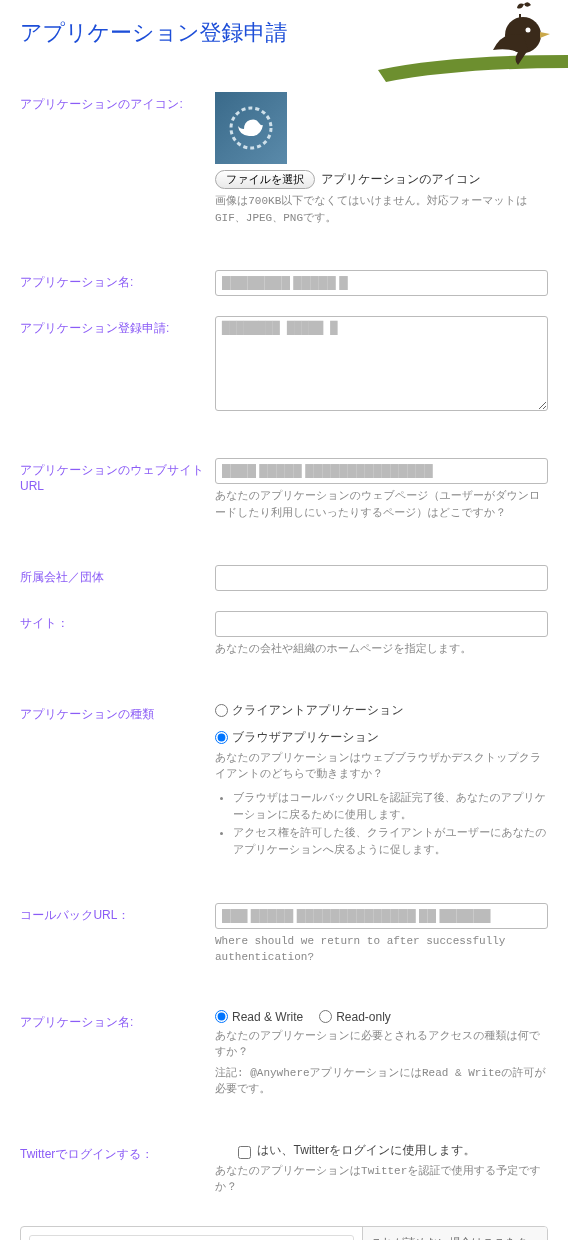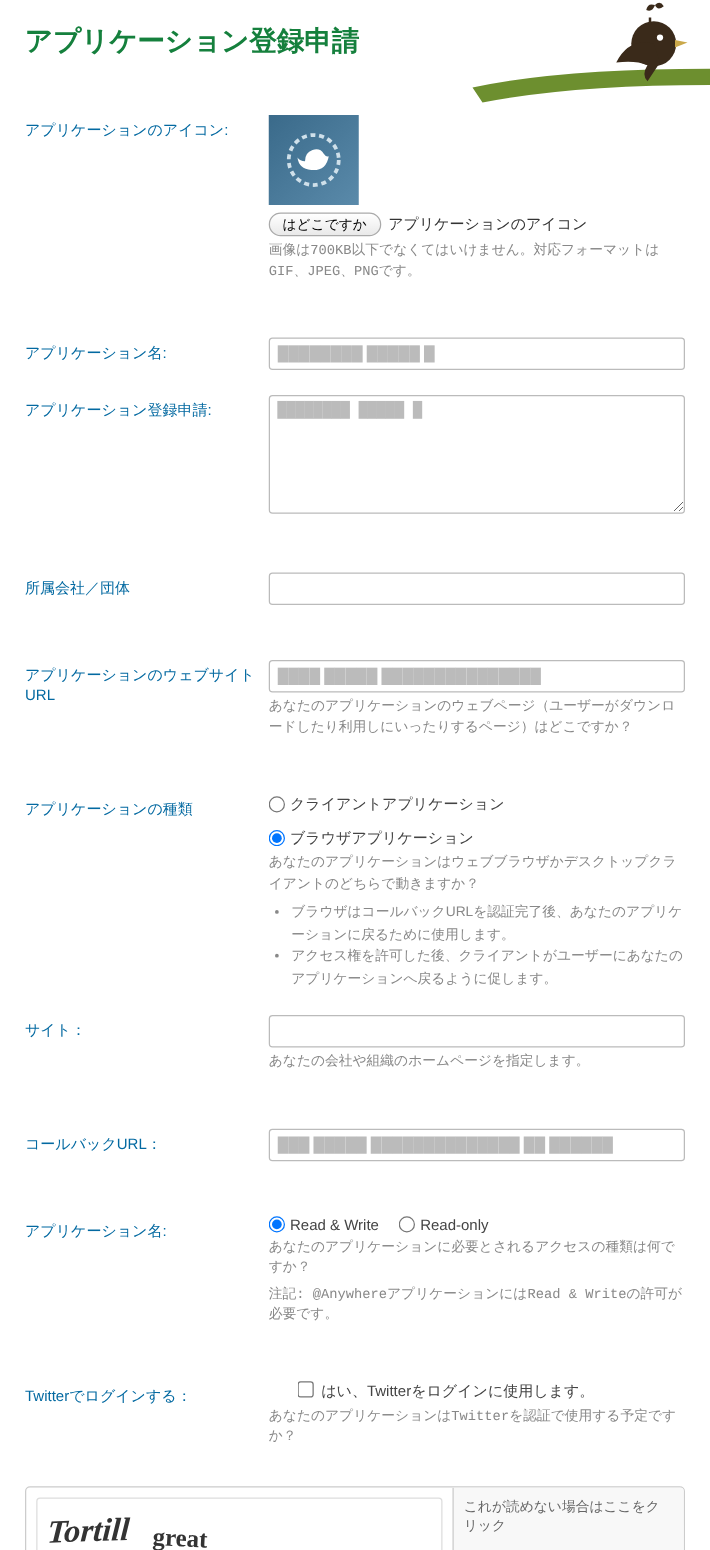--- a/index.html
+++ b/index.html
@@ -12,31 +12,31 @@
     position: relative;
   }
   .bird-deco {
     position: absolute;
     top: 0; right: 0;
     width: 200px; height: 100px;
     pointer-events: none;
   }
   h1.page-title {
     font-size: 22px;
-    font-weight: bold;
-    color: #15803d;
+    font-weight: normal;
+    color: #1d4ed8;
     padding: 18px 0 10px 20px;
   }
   .form { padding: 0 20px 20px 20px; }
   .row { display: flex; align-items: flex-start; padding: 10px 0; }
   .row-spaced { margin-top: 24px; }
   .label-col {
     width: 195px;
     flex: 0 0 195px;
-    color: #0369a1;
+    color: #8b5cf6;
     padding-top: 4px;
     font-size: 12px;
   }
   .field-col { flex: 1; }
   .icon-preview {
     width: 72px; height: 72px;
     background: linear-gradient(135deg,#3a6a8a,#5a8aaa);
     display: flex; align-items: center; justify-content: center;
     margin-bottom: 6px;
   }
@@ -72,21 +72,21 @@
     border-radius: 3px;
     padding: 4px 6px;
     font-size: 12px;
     color: #bbb;
     resize: vertical;
   }
   .radio-row { display: flex; flex-wrap: wrap; gap: 10px 16px; align-items: center; margin-bottom: 4px;}
   .radio-item { display: flex; align-items: center; gap: 4px; color: #444; }
   .radio-item input { margin: 0; }
   ul.bullets { list-style: disc; margin: 6px 0 0 18px; color: #888; font-size: 11px; line-height:1.6; }
-  .checkbox-row { display:flex; align-items:flex-start; gap:6px; color:#444;padding-left:23px; }
+  .checkbox-row { display:flex; align-items:flex-end; gap:6px; color:#444;padding-left:23px; }
   .captcha-box {
     display:flex;
     border:1px solid #ccc;
     border-radius:4px;
     margin-top:20px;
     overflow:hidden;
   }
   .captcha-left {
     flex:1;
     padding:8px;
@@ -134,21 +134,21 @@
   <div class="row row-spaced">
     <div class="label-col">アプリケーションのアイコン:</div>
     <div class="field-col">
       <div class="icon-preview">
         <svg width="44" height="44" viewBox="0 0 44 44">
           <circle cx="22" cy="22" r="20" fill="none" stroke="#cfe0ea" stroke-width="3" stroke-dasharray="4 3"></circle>
           <path d="M30 17 q-3 -5 -9 -3 q-6 2 -6 9 q-4 0 -6 -3 q1 9 11 10 q12 1 14 -11 q-2 1 -4 -2" fill="#fff"></path>
         </svg>
       </div>
       <div class="file-row">
-        <button class="file-btn">はどこですか</button>
+        <button class="file-btn">ファイルを選択</button>
         <span>アプリケーションのアイコン</span>
       </div>
       <div class="helper">画像は700KB以下でなくてはいけません。対応フォーマットはGIF、JPEG、PNGです。</div>
     </div>
   </div>
 
   <div class="row row-spaced">
     <div class="label-col">アプリケーション名:</div>
     <div class="field-col">
       <input type="text" class="txt" value="████████ █████ █" style="">
@@ -156,31 +156,39 @@
   </div>
 
   <div class="row">
     <div class="label-col">アプリケーション登録申請:</div>
     <div class="field-col">
       <textarea class="txt" style="">████████ █████ █</textarea>
     </div>
   </div>
 
   <div class="row row-spaced">
-    <div class="label-col">所属会社／団体</div>
-    <div class="field-col">
-      <input type="text" class="txt" value="" style="">
-    </div>
-  </div>
-
-  <div class="row row-spaced">
     <div class="label-col">アプリケーションのウェブサイトURL</div>
     <div class="field-col">
       <input type="text" class="txt" value="████ █████ ███████████████" style="">
       <div class="helper">あなたのアプリケーションのウェブページ（ユーザーがダウンロードしたり利用しにいったりするページ）はどこですか？</div>
+    </div>
+  </div>
+
+  <div class="row row-spaced">
+    <div class="label-col">所属会社／団体</div>
+    <div class="field-col">
+      <input type="text" class="txt" value="" style="">
+    </div>
+  </div>
+
+  <div class="row">
+    <div class="label-col">サイト：</div>
+    <div class="field-col">
+      <input type="text" class="txt" value="" style="">
+      <div class="helper">あなたの会社や組織のホームページを指定します。</div>
     </div>
   </div>
 
   <div class="row row-spaced">
     <div class="label-col">アプリケーションの種類</div>
     <div class="field-col">
       <div class="radio-row">
         <label class="radio-item">
           <input type="radio" name="apptype" style="">
           <span>クライアントアプリケーション</span>
@@ -191,32 +199,25 @@
         </label>
       </div>
       <div class="helper">あなたのアプリケーションはウェブブラウザかデスクトップクライアントのどちらで動きますか？</div>
       <ul class="bullets">
         <li>ブラウザはコールバックURLを認証完了後、あなたのアプリケーションに戻るために使用します。</li>
         <li>アクセス権を許可した後、クライアントがユーザーにあなたのアプリケーションへ戻るように促します。</li>
       </ul>
     </div>
   </div>
 
-  <div class="row">
-    <div class="label-col">サイト：</div>
-    <div class="field-col">
-      <input type="text" class="txt" value="" style="">
-      <div class="helper">あなたの会社や組織のホームページを指定します。</div>
-    </div>
-  </div>
-
   <div class="row row-spaced">
     <div class="label-col">コールバックURL：</div>
     <div class="field-col">
       <input type="text" class="txt" value="███ █████ ██████████████ ██ ██████" style="">
+      <div class="helper">Where should we return to after successfully authentication?</div>
     </div>
   </div>
 
   <div class="row row-spaced">
     <div class="label-col">アプリケーション名:</div>
     <div class="field-col">
       <div class="radio-row">
         <label class="radio-item">
           <input type="radio" name="access" checked="" style="">
           <span>Read &amp; Write</span>

